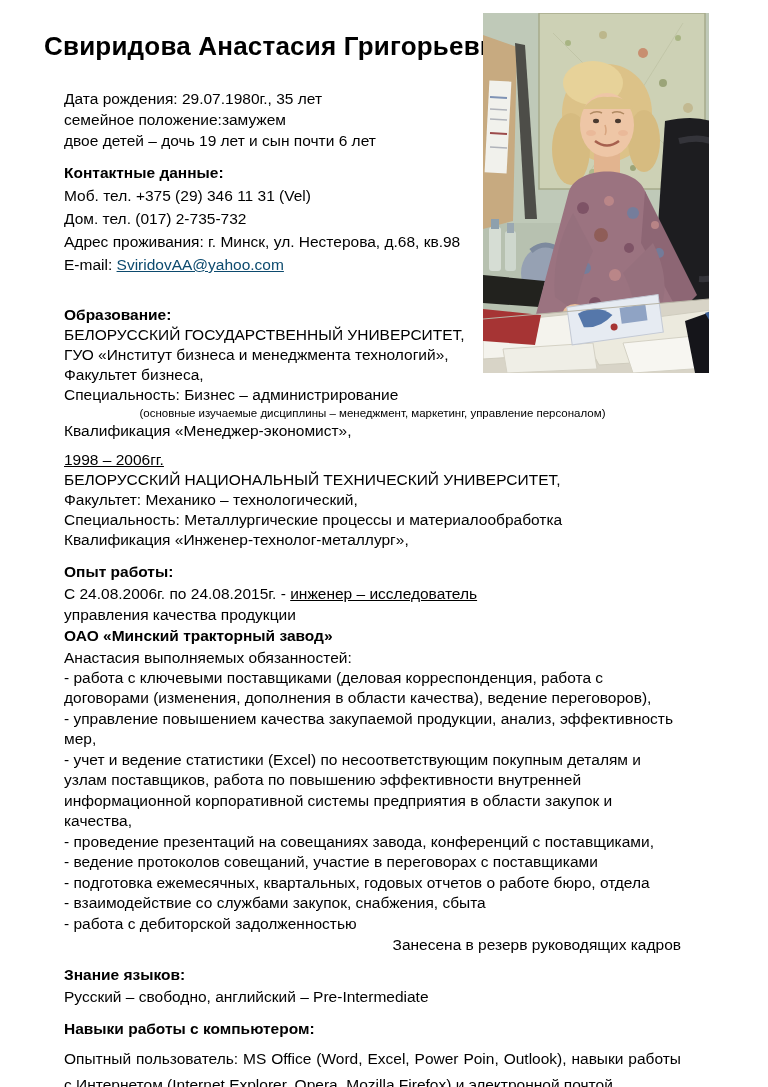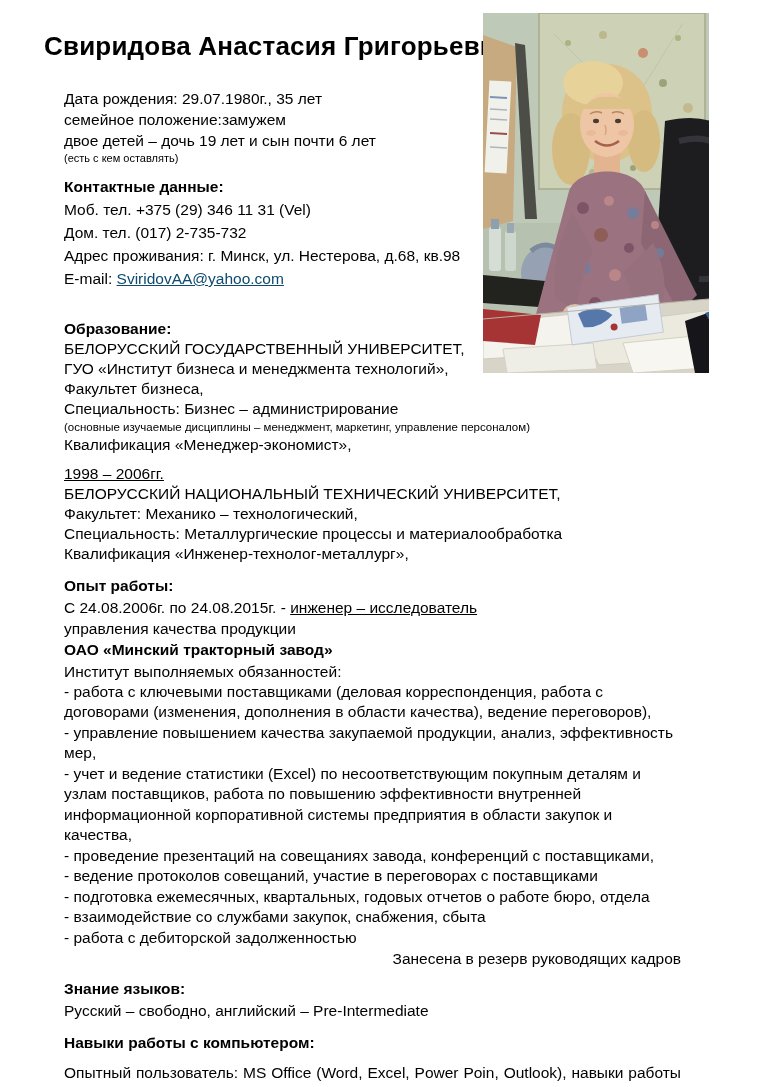--- a/index.html
+++ b/index.html
@@ -28,21 +28,21 @@
 
   .contacts { margin-top:10px; }
   .contacts .heading { font-weight:bold; line-height:23px; }
   .contacts .line { line-height:23px; }
   .email { color:#0c4a6e; text-decoration:underline; cursor:pointer; }
 
   .education { margin-top:28px; }
   .education .heading { font-weight:bold; line-height:21px; }
   .edu-entry .line { line-height:20px; }
   .edu-entry .edu-period { line-height:20px; }
-  .edu-note { font-size:11.5px; line-height:16px; }
+  .edu-note { font-size:11.5px; line-height:16px;text-align:center; }
   .edu-entry + .edu-entry { margin-top:9px; }
 
   .experience { margin-top:11px; }
   .experience .heading { font-weight:bold; line-height:22px; }
   .experience .line { line-height:21px; }
   .company { font-weight:bold; line-height:22px; }
   .duties .duty { line-height:20.5px; }
   .reserve { line-height:21px;text-align:right; }
 
   .languages { margin-top:9px; }
@@ -181,21 +181,20 @@
       <line x1="0" y1="306" x2="271" y2="282" stroke="#b8b4a6" stroke-width="1"></line>
     </svg>
   </div>
 
   <div class="content">
 
     <section class="personal">
       <div>Дата рождения: 29.07.1980г., 35 лет</div>
       <div>семейное положение:замужем</div>
       <div>двое детей – дочь 19 лет и сын почти 6 лет</div>
-      <div class="small-note">(есть с кем оставлять)</div>
     </section>
 
     <section class="contacts">
       <div class="heading">Контактные данные:</div>
       <div class="line">Моб. тел. +375 (29) 346 11 31 (Vel)</div>
       <div class="line">Дом. тел. (017) 2-735-732</div>
       <div class="line">Адрес проживания: г. Минск, ул. Нестерова, д.68, кв.98</div>
       <div class="line">
         <span>E-mail:</span>
         <a class="email">SviridovAA@yahoo.com</a>
@@ -225,21 +224,21 @@
       </div>
     </section>
 
     <section class="experience">
       <div class="heading">Опыт работы:</div>
       <div class="line">
         <span>С 24.08.2006г. по 24.08.2015г. -  </span><span class="u">инженер – исследователь</span>
       </div>
       <div class="line">управления  качества продукции</div>
       <div class="company">ОАО «Минский  тракторный  завод»</div>
-      <div class="line">Институт  выполняемых обязанностей:</div>
+      <div class="line">Анастасия  выполняемых обязанностей:</div>
       <div class="duties">
         <div class="duty">- работа с ключевыми поставщиками (деловая корреспонденция, работа с договорами (изменения, дополнения в области качества), ведение переговоров),</div>
         <div class="duty">- управление повышением качества закупаемой  продукции, анализ, эффективность  мер,</div>
         <div class="duty">- учет и ведение статистики (Excel)  по несоответствующим  покупным деталям и узлам поставщиков, работа по повышению эффективности  внутренней информационной корпоративной системы предприятия в области закупок  и качества,</div>
         <div class="duty">- проведение презентаций на совещаниях  завода, конференций с поставщиками,</div>
         <div class="duty">- ведение протоколов совещаний, участие в переговорах с поставщиками</div>
         <div class="duty">- подготовка ежемесячных, квартальных,  годовых отчетов о работе бюро, отдела</div>
         <div class="duty">- взаимодействие со службами  закупок,  снабжения, сбыта</div>
         <div class="duty">- работа с дебиторской задолженностью</div>
       </div>

